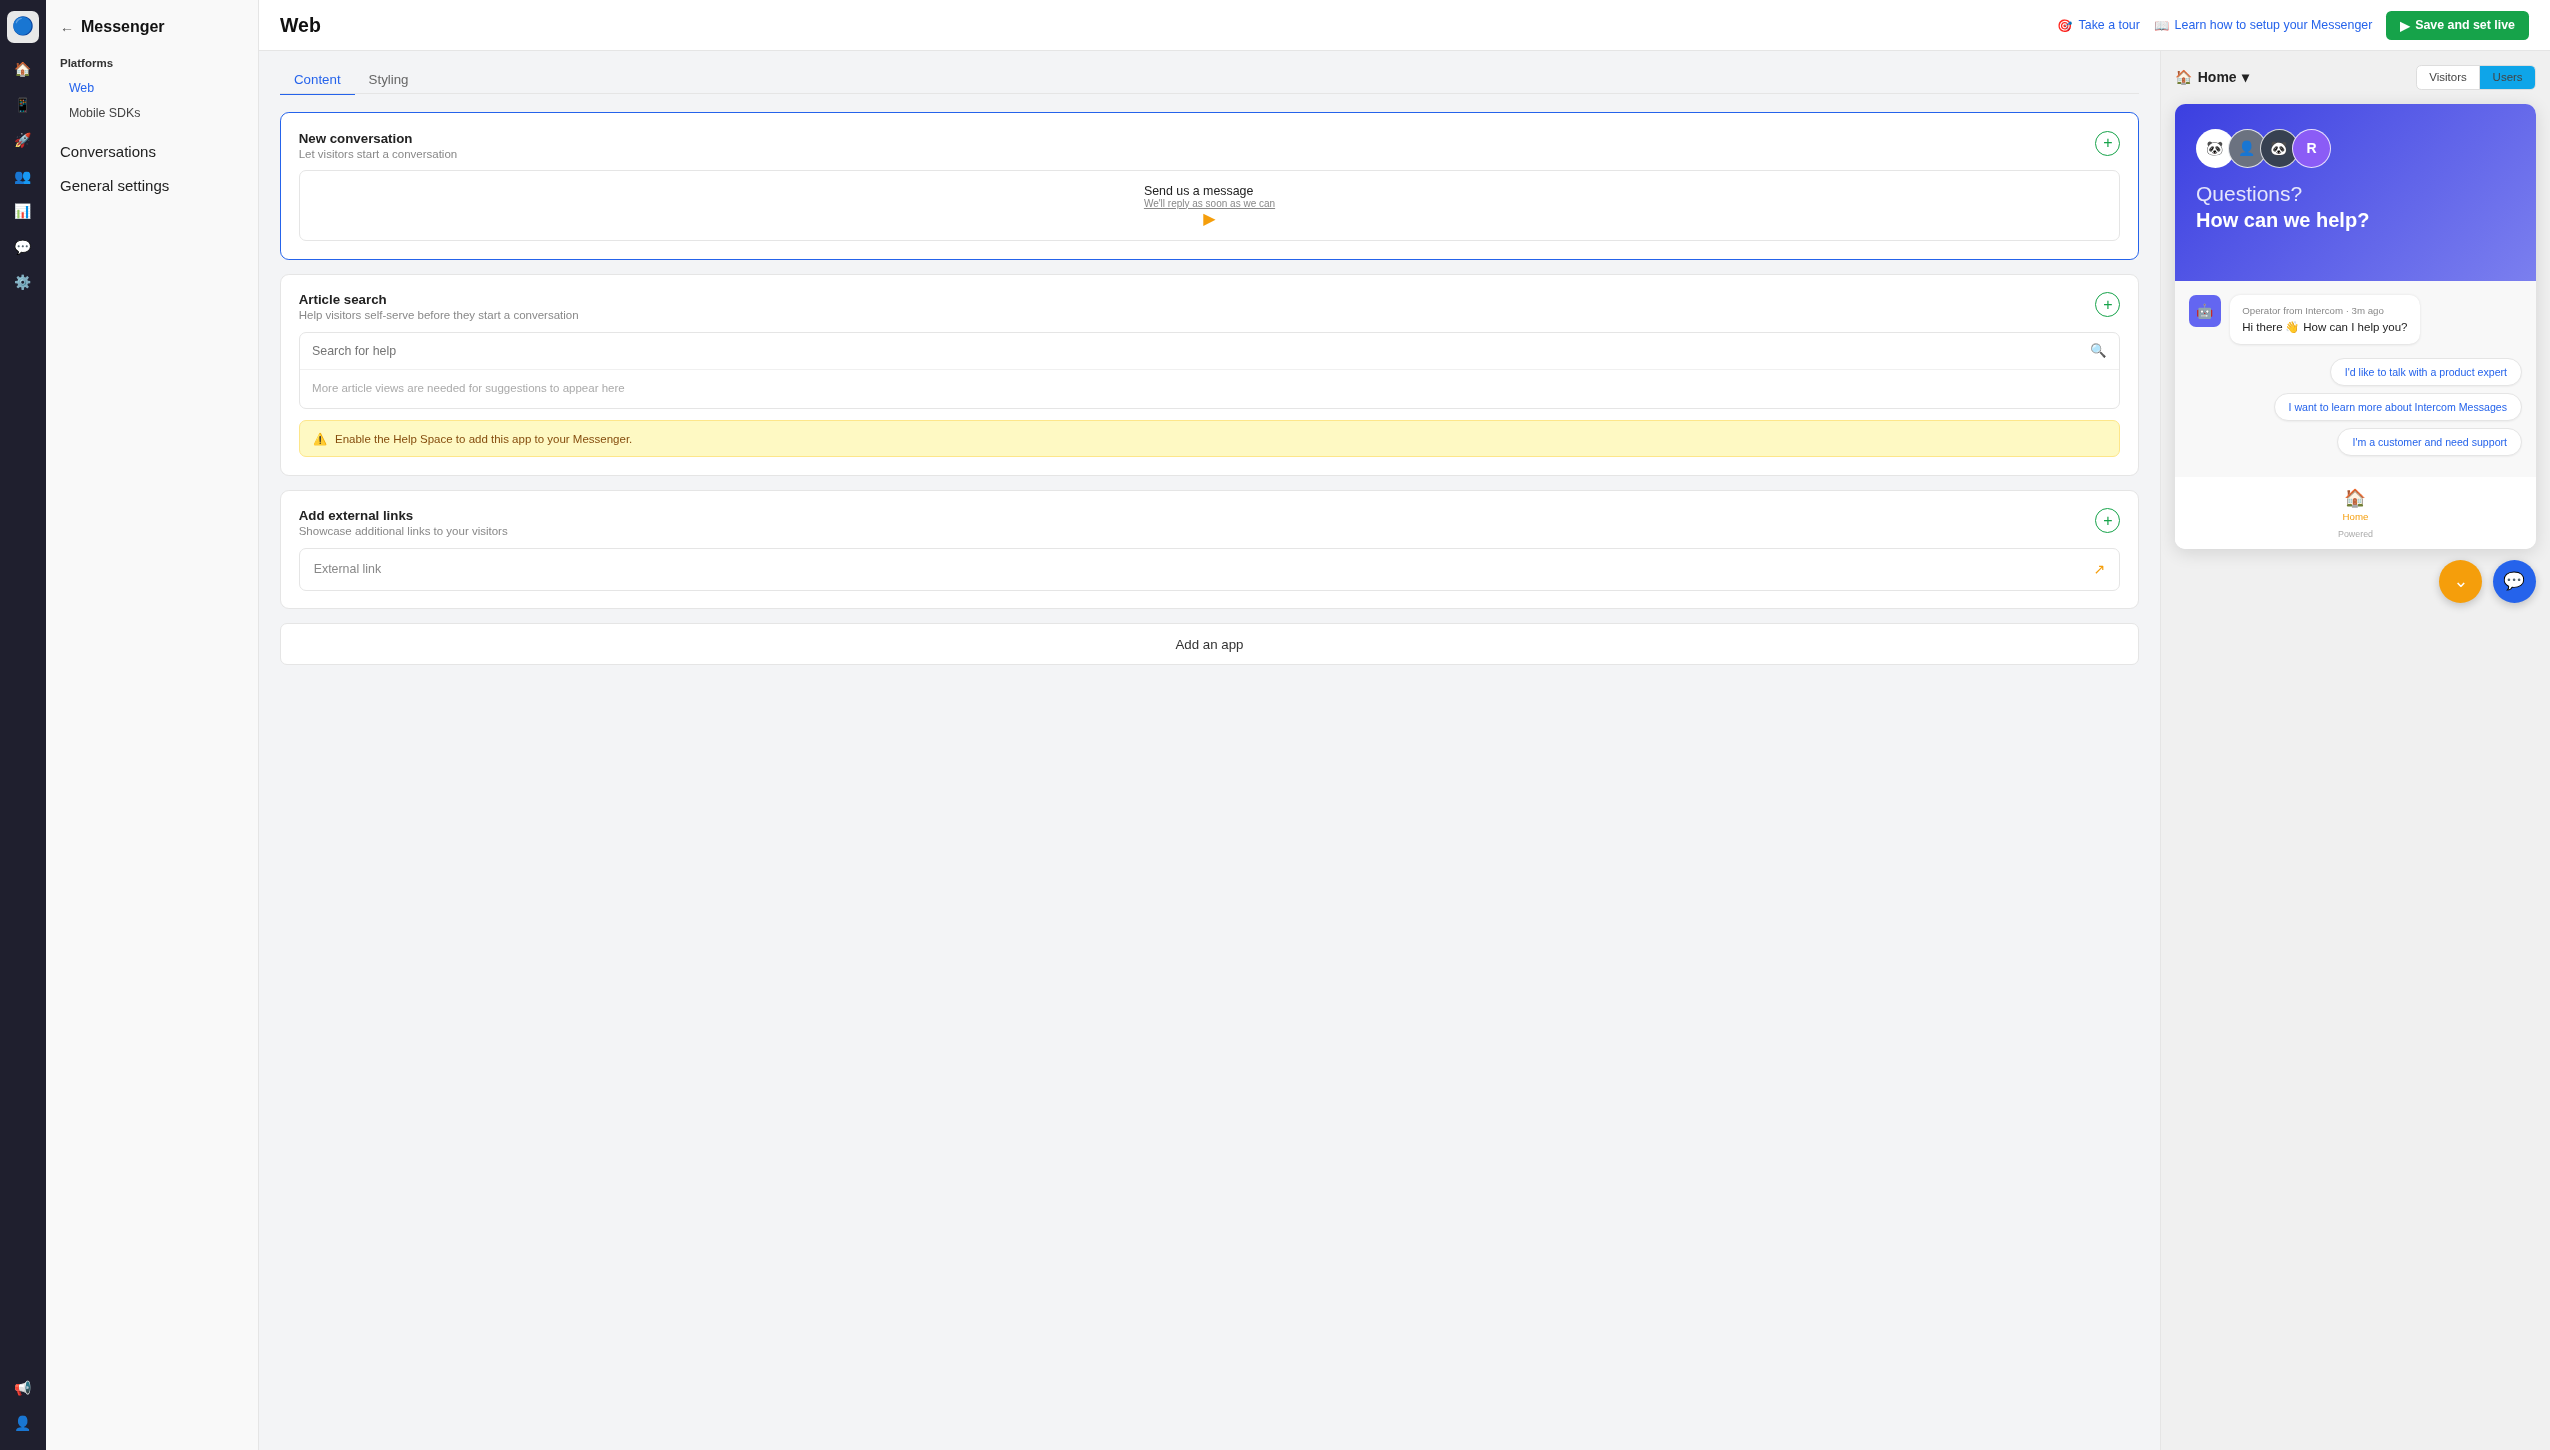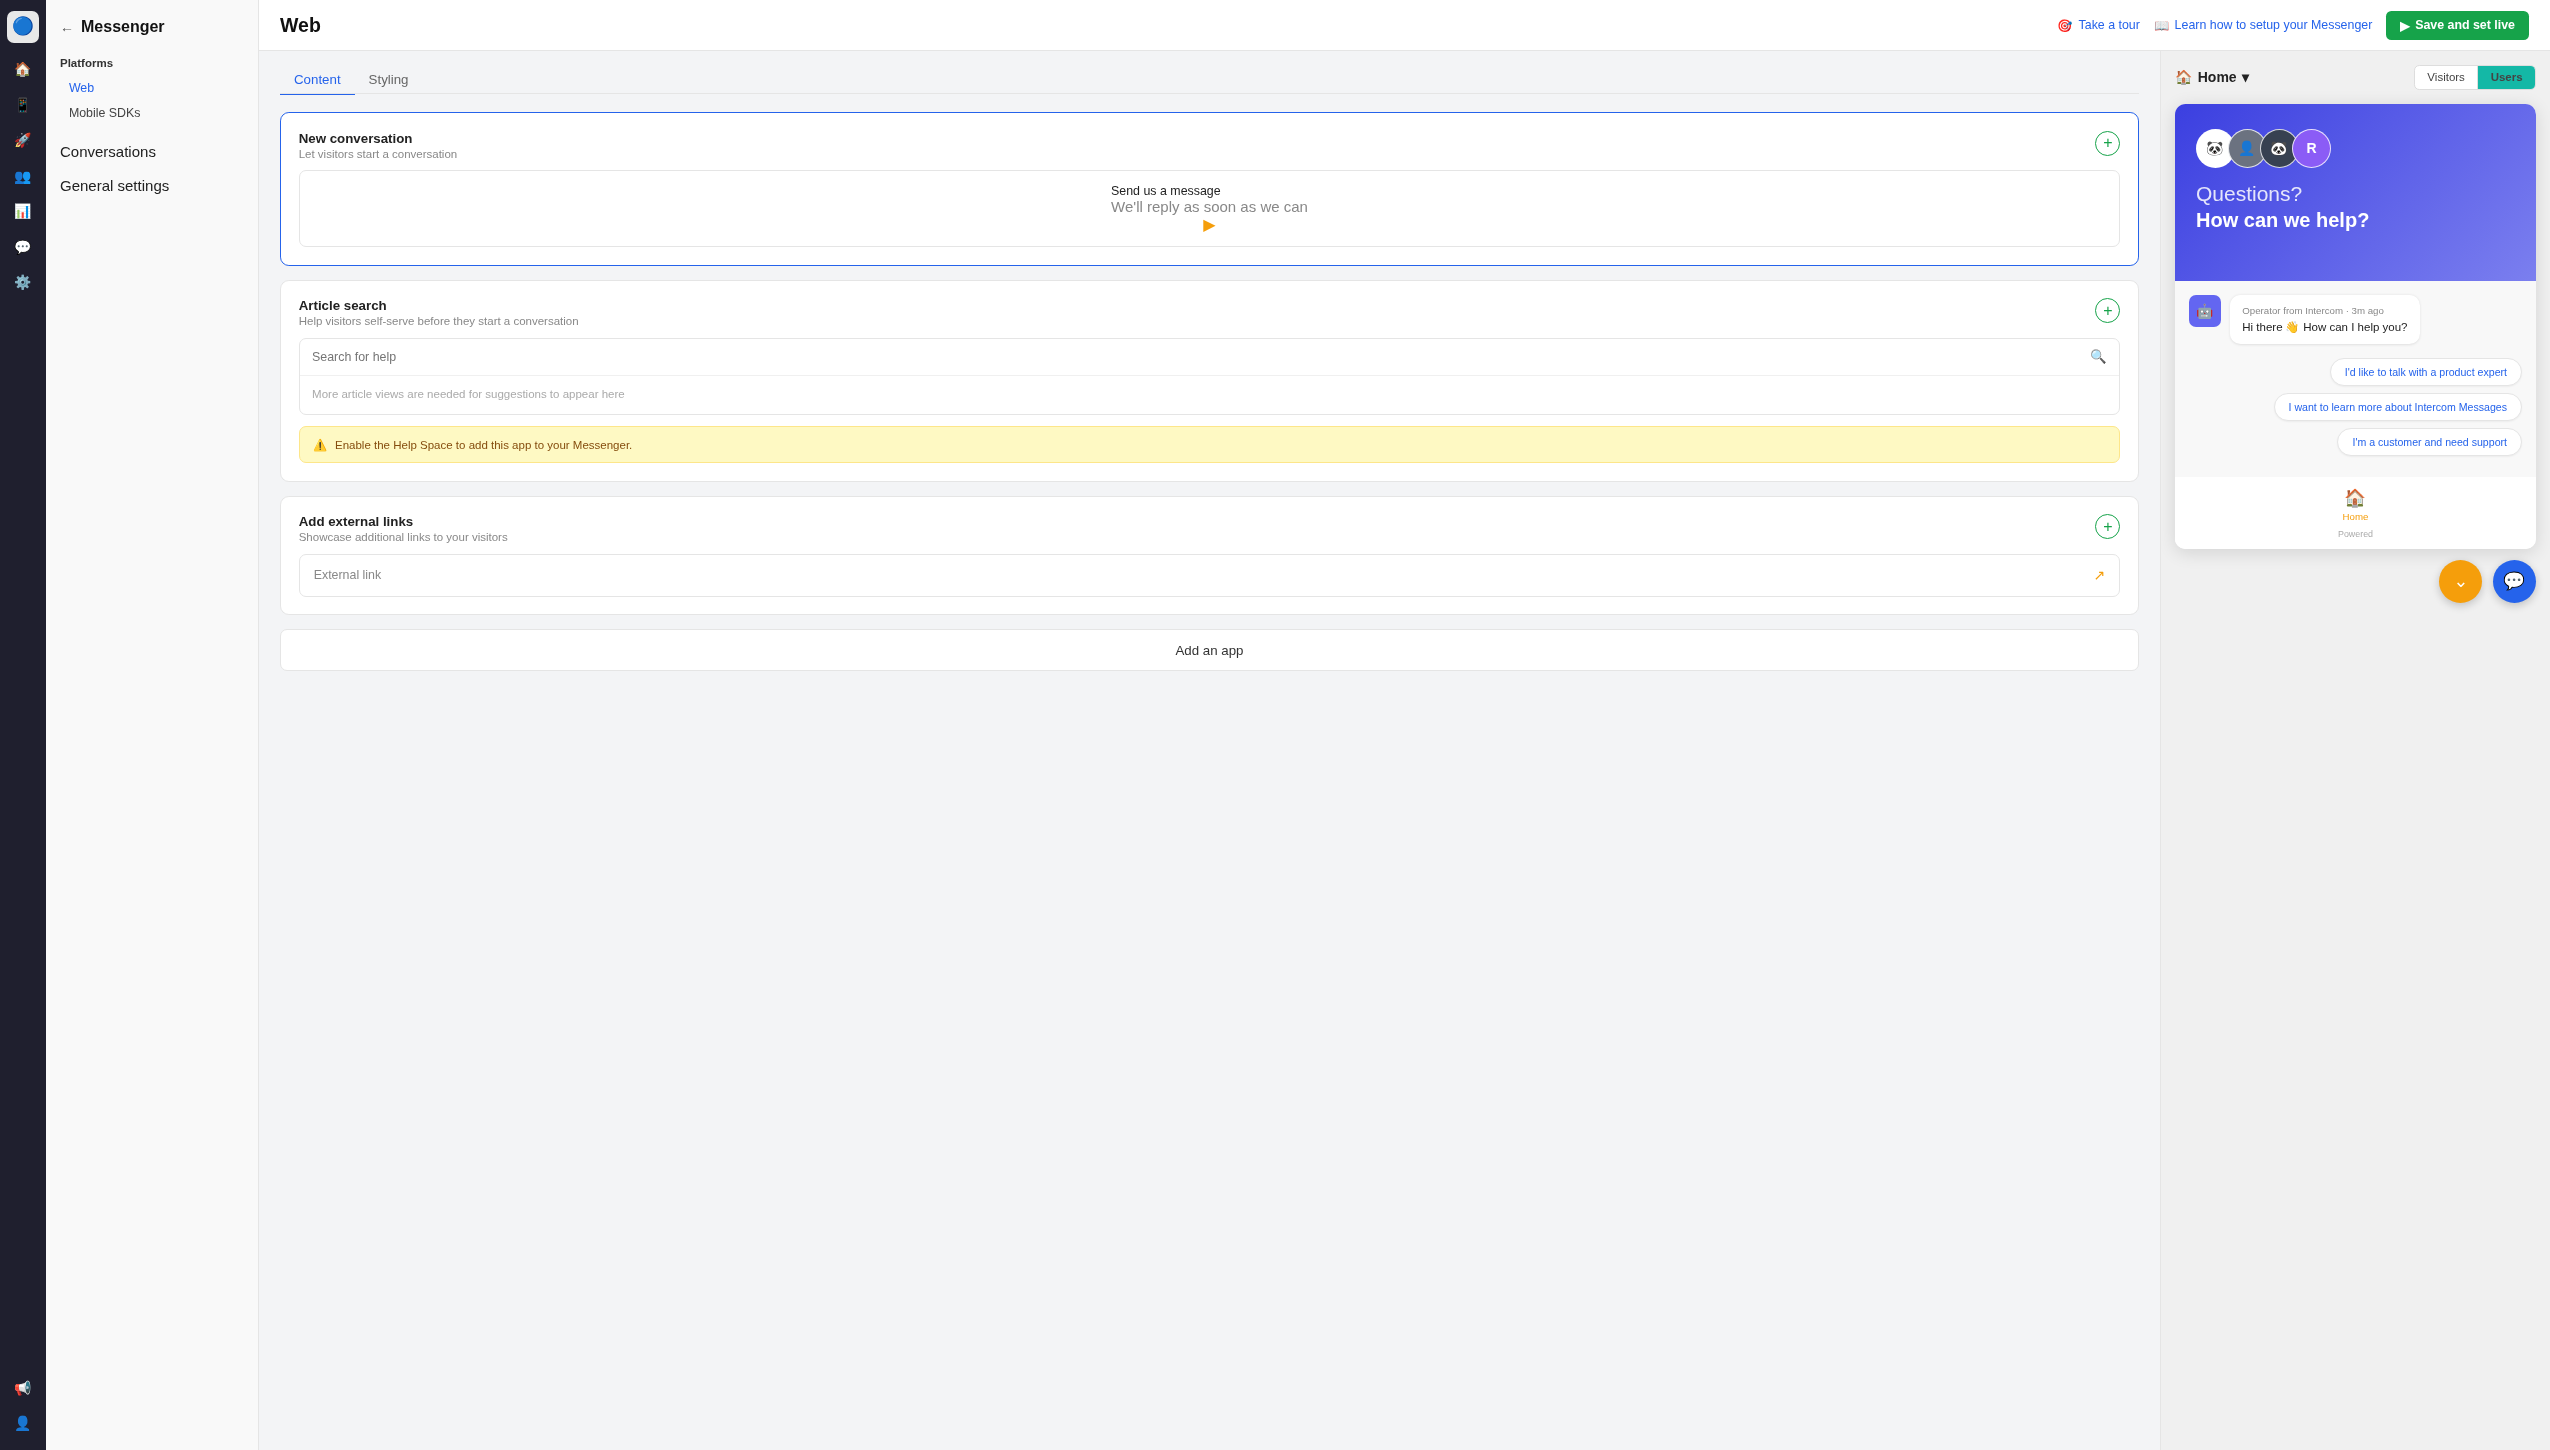--- a/index.html
+++ b/index.html
@@ -152,21 +152,21 @@
 
     
     .message-inner {
       background: #fff;
       border: 0.9px solid #e5e5e5;
       border-radius: 7px;
       padding: 12.4px 14px;
       display: flex; align-items: center; justify-content: space-between; flex-direction: column;
     }
     .message-inner-title { font-size: 12.4px; font-weight: 500; color: #222; }
-    .message-inner-sub { font-size: 15px; color: #888; }
+    .message-inner-sub { font-size: 10px; color: #888; text-decoration: underline; }
     .arrow-icon { color: #f59e0b; font-size: 16px; }
 
     
     .search-inner {
       background: #fff;
       border: 0.9px solid #e5e5e5;
       border-radius: 7px;
       padding: 0;
       overflow: hidden;
     }
@@ -239,21 +239,21 @@
     .view-tabs {
       display: flex; gap: 0;
       background: #fff; border-radius: 5.3px;
       border: 0.9px solid #ddd; overflow: hidden;
     }
     .view-tab {
       padding: 5.3px 12.4px; font-size: 11.5px;
       cursor: pointer; color: #444;
     }
     .view-tab:first-child { border-right: 0.9px solid #ddd; }
-    .view-tab.active { background: #14b8a6; font-weight: 700; }
+    .view-tab.active { background: #0ea5e9; font-weight: 400; }
 
     
     .messenger-widget {
       background: #fff;
       border-radius: 10.6px;
       overflow: hidden;
       box-shadow: 0 3.5px 17.7px rgba(0,0,0,0.12);
     }
     .messenger-header {
       background: linear-gradient(135deg, #3b3fe0 0%, #5b5fe8 50%, #7b7fef 100%);

